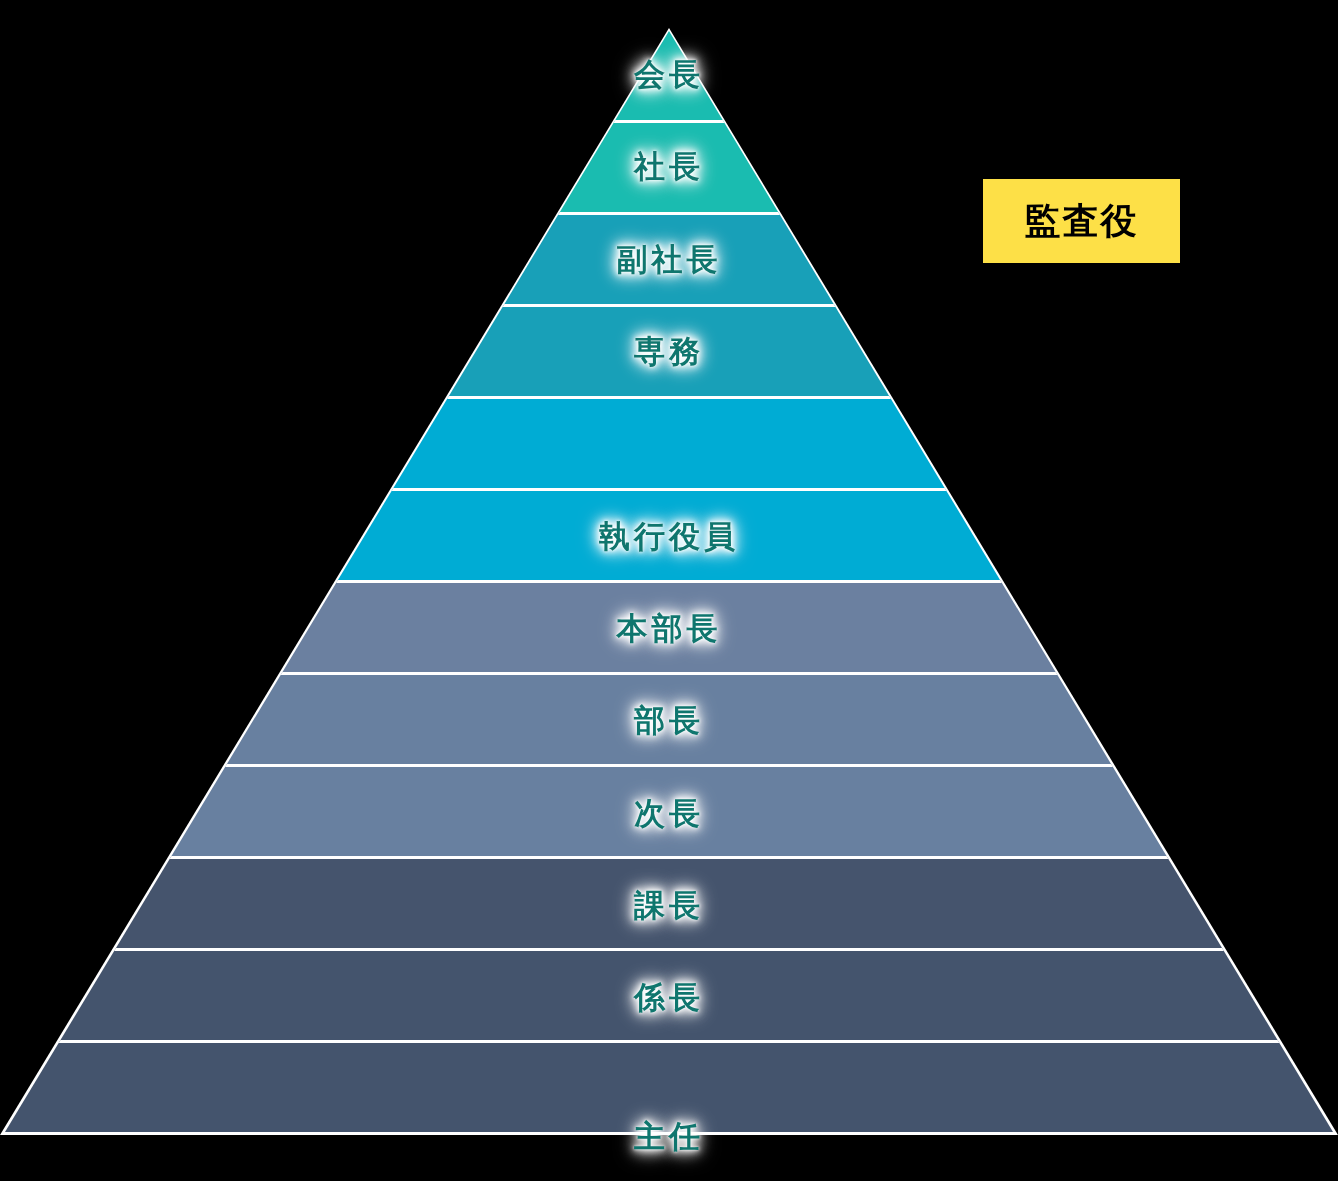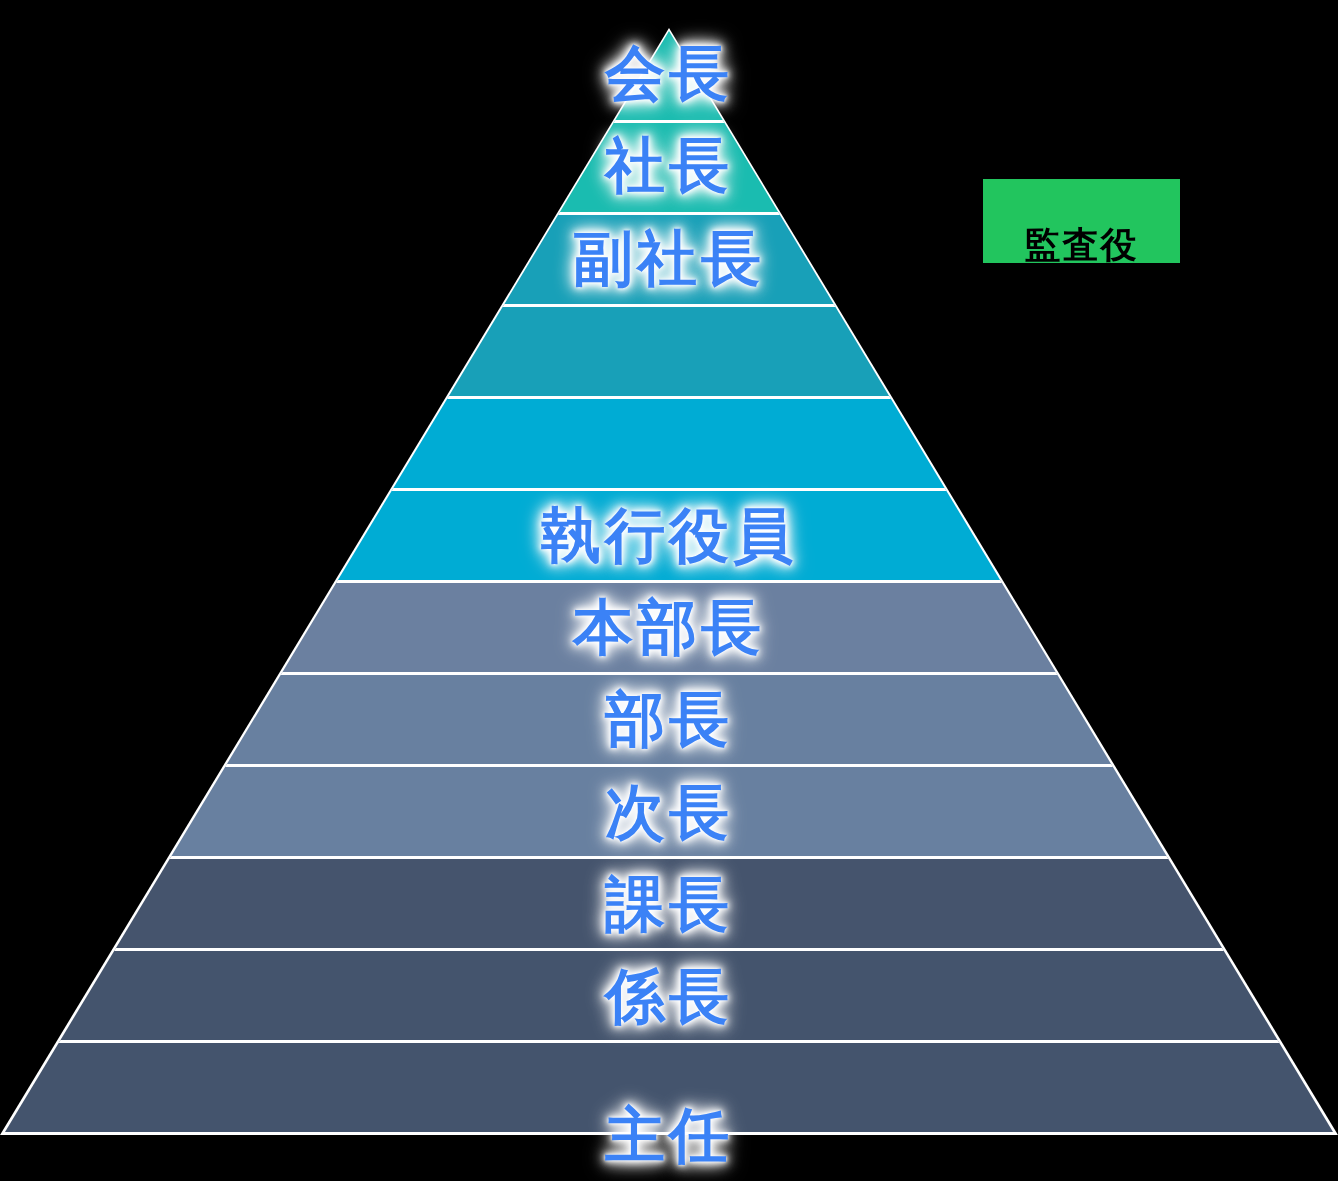--- a/index.html
+++ b/index.html
@@ -34,22 +34,22 @@
     position: absolute;
     left: 0;
     width: 1338px;
     height: 92px;
     display: flex;
     align-items: center;
     justify-content: center;
     pointer-events: none;
   }
   .level-label {
-    color: #3b82f6;
-    font-size: 60px;
+    color: #0f766e;
+    font-size: 31px;
     font-weight: bold;
     letter-spacing: 4px;
     line-height: 1;
     white-space: nowrap;
     text-shadow:
       0 0 3px #fff, 0 0 6px #fff, 0 0 10px #fff,
       0 0 14px #fff, 0 0 18px #fff, 0 0 22px #fff;
   }
   .auditor-box {
     position: absolute;
@@ -90,20 +90,23 @@
 
   <div class="label-row" style="top:28px">
       <span class="level-label">会長</span>
     </div>
   <div class="label-row" style="top:213px">
       <span class="level-label">副社長</span>
     </div>
   <div class="label-row" style="top:120px">
       <span class="level-label">社長</span>
     </div>
+  <div class="label-row" style="top:305px">
+      <span class="level-label">専務</span>
+    </div>
   <div class="label-row" style="top:582px">
       <span class="level-label">本部長</span>
     </div>
   <div class="label-row" style="top:490px">
       <span class="level-label">執行役員</span>
     </div>
   <div class="label-row" style="top:674px">
       <span class="level-label">部長</span>
     </div>
   <div class="label-row" style="top:767px">
@@ -112,17 +115,17 @@
   <div class="label-row" style="top:951px">
       <span class="level-label">係長</span>
     </div>
   <div class="label-row" style="top:859px">
       <span class="level-label">課長</span>
     </div>
   <div class="label-row" style="top:1090px">
       <span class="level-label">主任</span>
     </div>
 
-  <div class="auditor-box" style="background: #22c55e; align-items: flex-end;">
+  <div class="auditor-box" style="background: #fde047;">
     <span class="auditor-label">監査役</span>
   </div>
 
 </div>
 
 </body></html>

